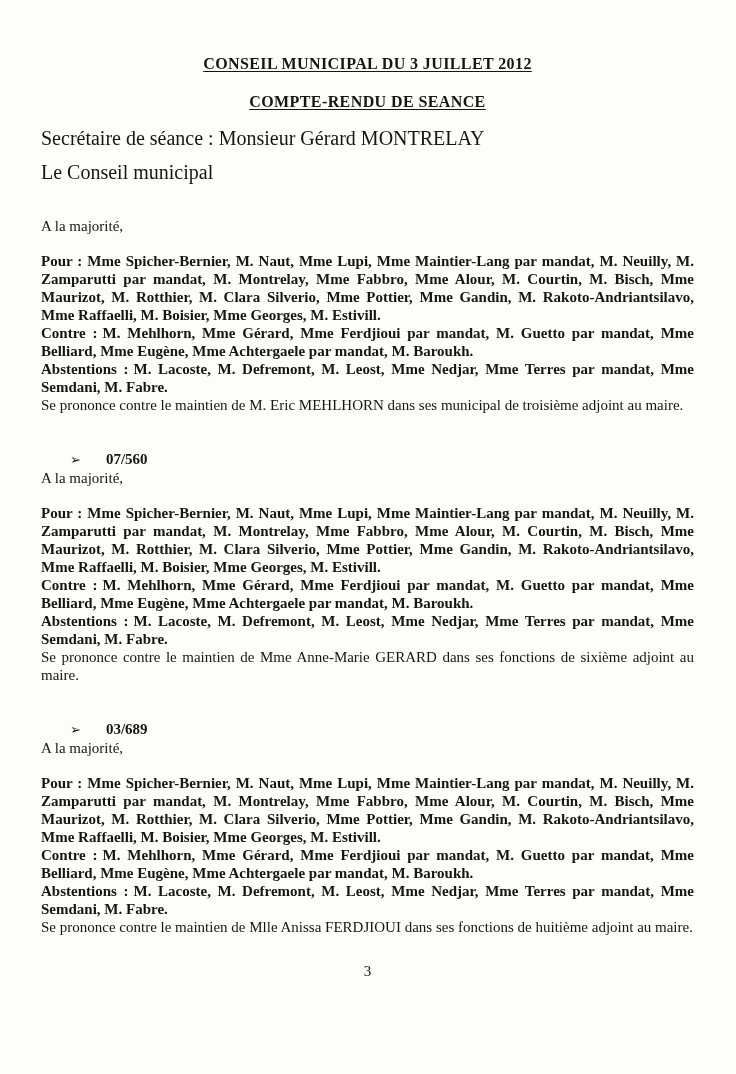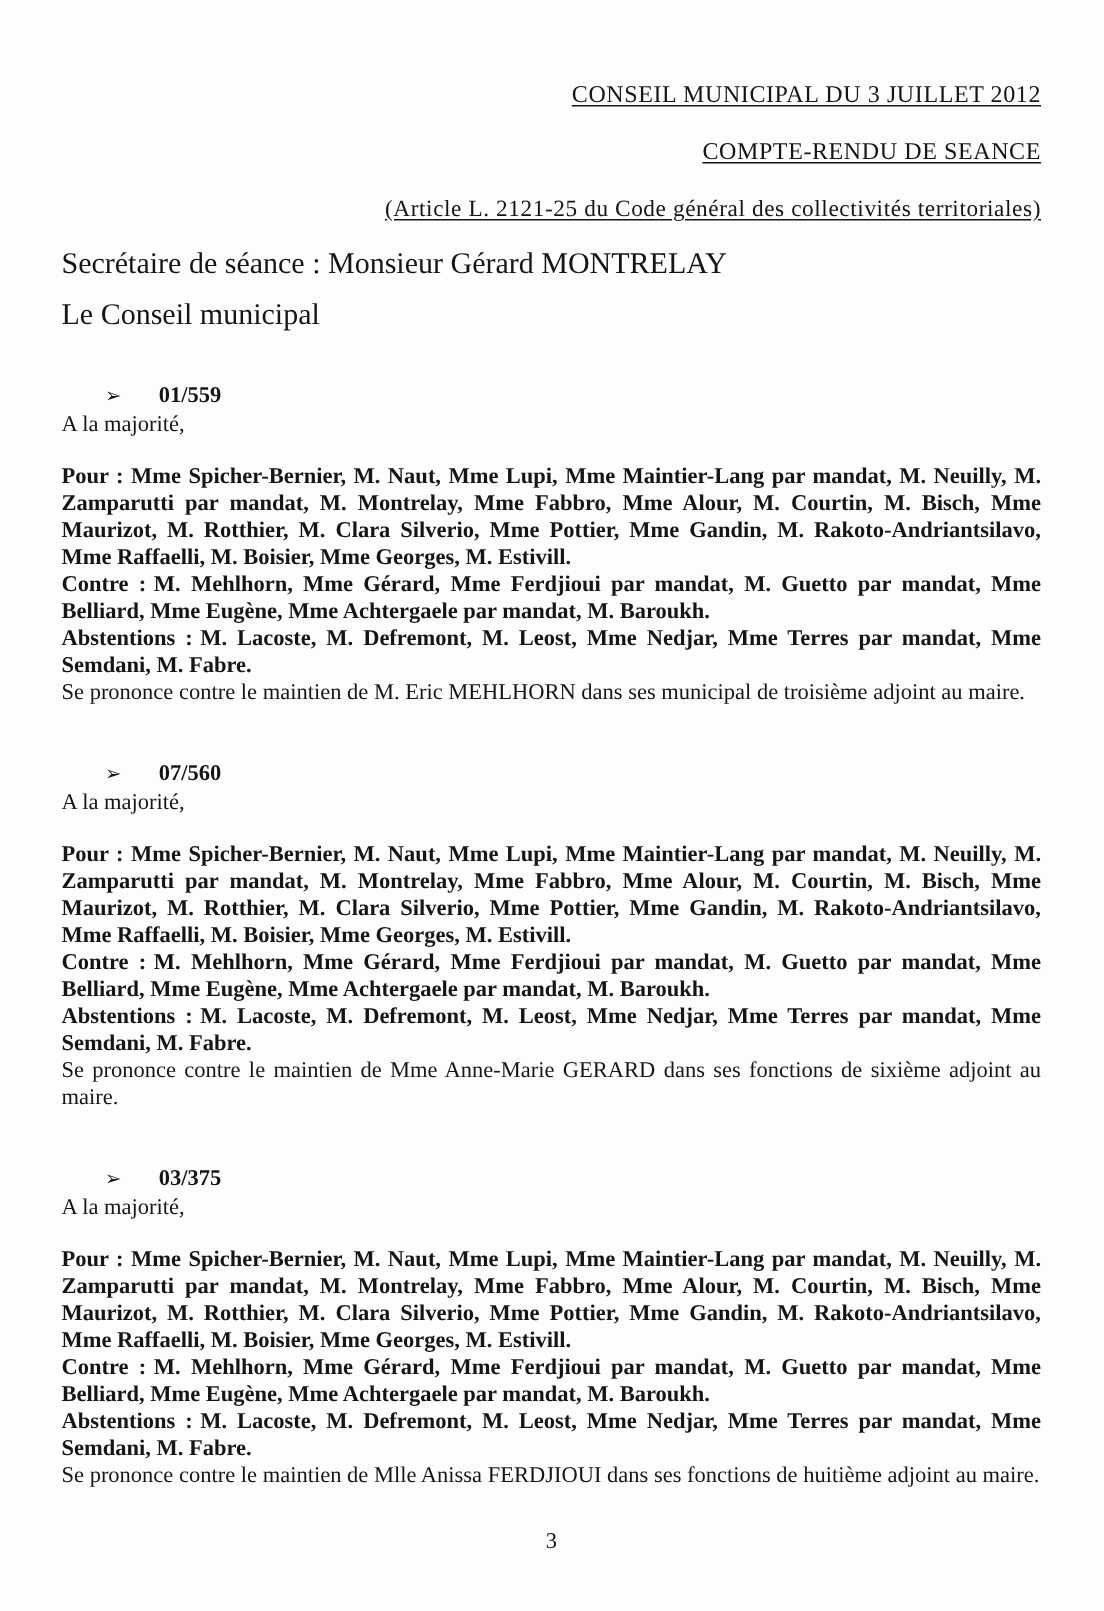--- a/index.html
+++ b/index.html
@@ -12,22 +12,22 @@
     background: #fdfdfc;
     color: #151515;
     font-family: "Liberation Serif", "DejaVu Serif", serif;
     overflow: hidden;
     position: relative;
   }
   .doc {
     padding: 0 42px 0 41px;
   }
   .heading {
-    text-align: right;
-    font-weight: normal;
+    text-align: center;
+    font-weight: bold;
     font-size: 16px;
     line-height: 20px;
     letter-spacing: 0.4px;
   }
   .heading .u {
     text-decoration: underline;
     text-underline-offset: 2px;
   }
   .doc-title     { margin-top: 54px; }
   .doc-subtitle  { margin-top: 18px; }
@@ -87,32 +87,26 @@
 <div class="doc">
 
   <div class="heading doc-title">
     <span class="u">CONSEIL MUNICIPAL DU 3 JUILLET 2012</span>
   </div>
 
   <div class="heading doc-subtitle">
     <span class="u">COMPTE-RENDU DE SEANCE</span>
   </div>
 
-  <div class="heading doc-article">
-    <span class="u">(Article L. 2121-25 du Code général des collectivités territoriales)</span>
-  </div>
 
   <div class="plain-line secretary">Secrétaire de séance : Monsieur Gérard MONTRELAY</div>
 
   <div class="plain-line intro">Le Conseil municipal</div>
 
   <div class="section">
-    <div class="bullet-line">
-      <span class="bullet-glyph">➢</span><span class="section-ref">01/559</span>
-    </div>
     <div class="majority">A la majorité,</div>
     <div class="votes">
       <p class="vote-para"><span class="vote-label">Pour :</span><span class="vote-names">Mme Spicher-Bernier, M. Naut, Mme Lupi, Mme Maintier-Lang par mandat, M. Neuilly, M. Zamparutti par mandat, M. Montrelay, Mme Fabbro, Mme Alour, M. Courtin, M. Bisch, Mme Maurizot, M. Rotthier, M. Clara Silverio, Mme Pottier, Mme Gandin, M. Rakoto-Andriantsilavo, Mme Raffaelli, M. Boisier, Mme Georges, M. Estivill.</span></p>
       <p class="vote-para"><span class="vote-label">Contre :</span><span class="vote-names">M. Mehlhorn, Mme Gérard, Mme Ferdjioui par mandat, M. Guetto par mandat, Mme Belliard, Mme Eugène, Mme Achtergaele par mandat, M. Baroukh.</span></p>
       <p class="vote-para"><span class="vote-label">Abstentions :</span><span class="vote-names">M. Lacoste, M. Defremont, M. Leost, Mme Nedjar, Mme Terres par mandat, Mme Semdani, M. Fabre.</span></p>
       <p class="resolution">Se prononce contre le maintien de M. Eric MEHLHORN dans ses municipal de troisième adjoint au maire.</p>
     </div>
   </div>
 
   <div class="section">
@@ -123,21 +117,21 @@
     <div class="votes">
       <p class="vote-para"><span class="vote-label">Pour :</span><span class="vote-names">Mme Spicher-Bernier, M. Naut, Mme Lupi, Mme Maintier-Lang par mandat, M. Neuilly, M. Zamparutti par mandat, M. Montrelay, Mme Fabbro, Mme Alour, M. Courtin, M. Bisch, Mme Maurizot, M. Rotthier, M. Clara Silverio, Mme Pottier, Mme Gandin, M. Rakoto-Andriantsilavo, Mme Raffaelli, M. Boisier, Mme Georges, M. Estivill.</span></p>
       <p class="vote-para"><span class="vote-label">Contre :</span><span class="vote-names">M. Mehlhorn, Mme Gérard, Mme Ferdjioui par mandat, M. Guetto par mandat, Mme Belliard, Mme Eugène, Mme Achtergaele par mandat, M. Baroukh.</span></p>
       <p class="vote-para"><span class="vote-label">Abstentions :</span><span class="vote-names">M. Lacoste, M. Defremont, M. Leost, Mme Nedjar, Mme Terres par mandat, Mme Semdani, M. Fabre.</span></p>
       <p class="resolution">Se prononce contre le maintien de Mme Anne-Marie GERARD dans ses fonctions de sixième adjoint au maire.</p>
     </div>
   </div>
 
   <div class="section">
     <div class="bullet-line">
-      <span class="bullet-glyph">➢</span><span class="section-ref">03/375</span>
+      <span class="bullet-glyph">➢</span><span class="section-ref">03/689</span>
     </div>
     <div class="majority">A la majorité,</div>
     <div class="votes">
       <p class="vote-para"><span class="vote-label">Pour :</span><span class="vote-names">Mme Spicher-Bernier, M. Naut, Mme Lupi, Mme Maintier-Lang par mandat, M. Neuilly, M. Zamparutti par mandat, M. Montrelay, Mme Fabbro, Mme Alour, M. Courtin, M. Bisch, Mme Maurizot, M. Rotthier, M. Clara Silverio, Mme Pottier, Mme Gandin, M. Rakoto-Andriantsilavo, Mme Raffaelli, M. Boisier, Mme Georges, M. Estivill.</span></p>
       <p class="vote-para"><span class="vote-label">Contre :</span><span class="vote-names">M. Mehlhorn, Mme Gérard, Mme Ferdjioui par mandat, M. Guetto par mandat, Mme Belliard, Mme Eugène, Mme Achtergaele par mandat, M. Baroukh.</span></p>
       <p class="vote-para"><span class="vote-label">Abstentions :</span><span class="vote-names">M. Lacoste, M. Defremont, M. Leost, Mme Nedjar, Mme Terres par mandat, Mme Semdani, M. Fabre.</span></p>
       <p class="resolution">Se prononce contre le maintien de Mlle Anissa FERDJIOUI dans ses fonctions de huitième adjoint au maire.</p>
     </div>
   </div>
 

